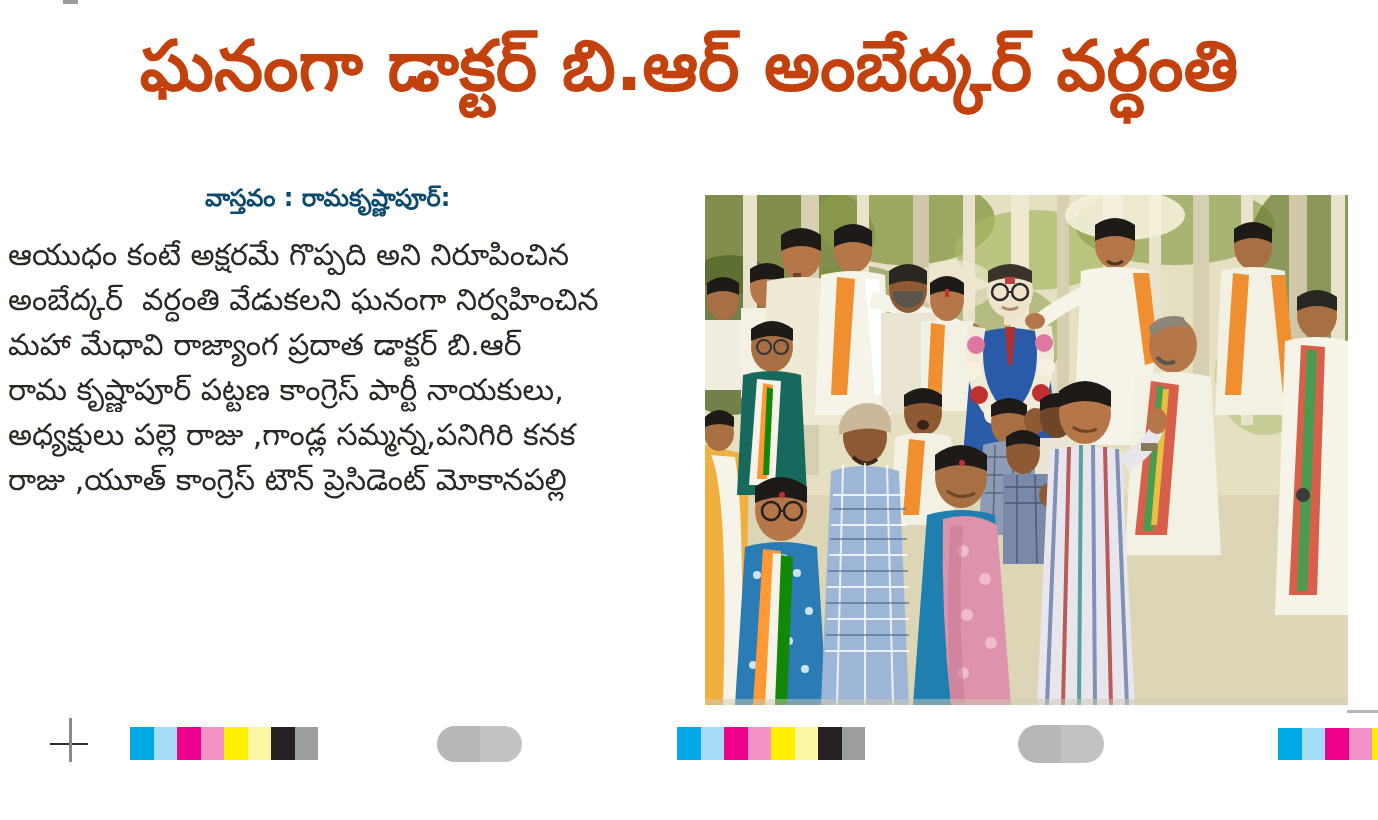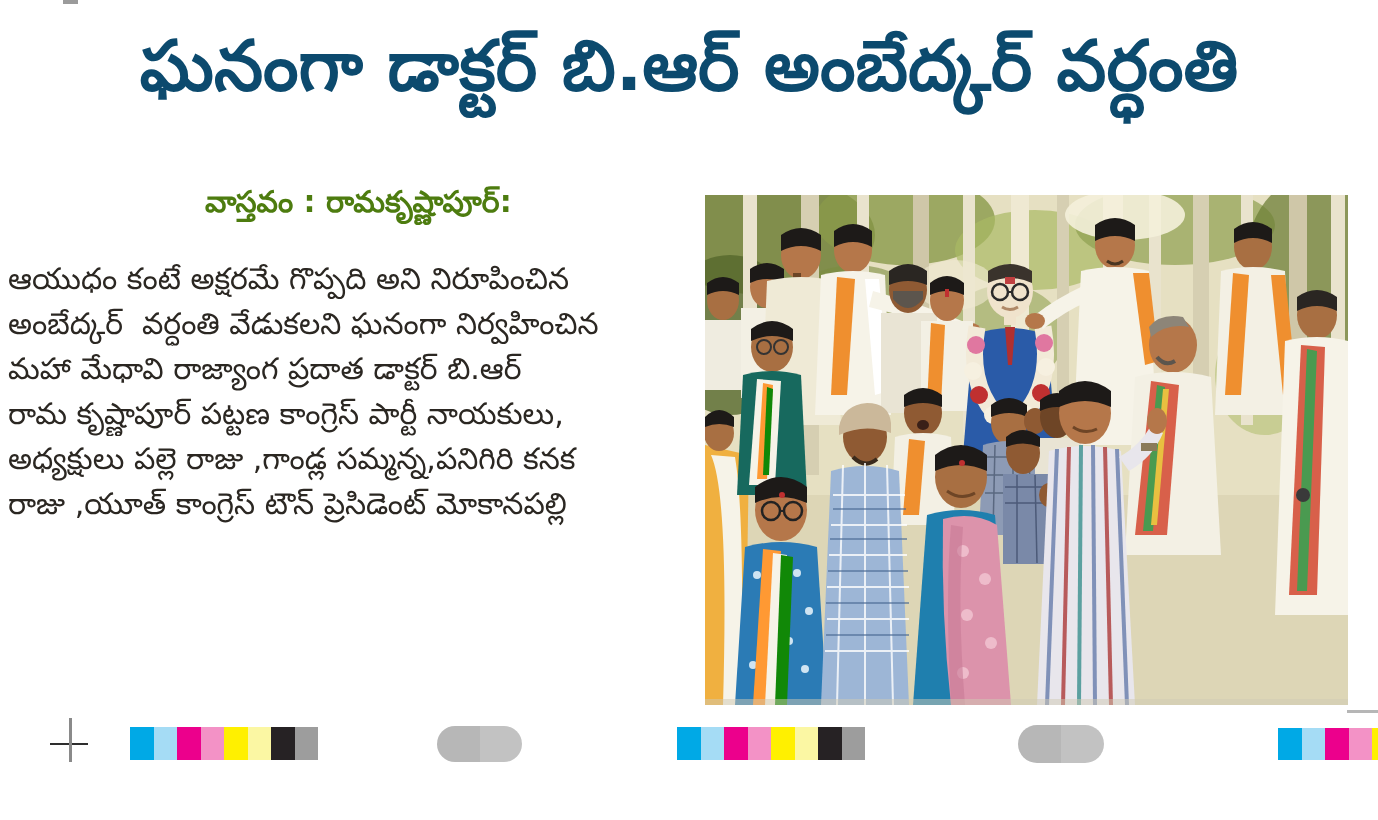--- a/index.html
+++ b/index.html
@@ -5,33 +5,33 @@
   html,body{margin:0;padding:0;}
   body{
     width:1378px;height:820px;position:relative;overflow:hidden;
     background:#ffffff;
     font-family:"DejaVu Sans", sans-serif;
   }
   .abs{position:absolute;}
   
   #headline{
     left:0;right:0;top:16px;text-align:center;
-    font-size:70px;font-weight:bold;color:#0c4a6e;
+    font-size:70px;font-weight:bold;color:#c2410c;
     letter-spacing:0px;line-height:1.45;
     white-space:nowrap;
   }
   
   #dateline{
     left:205px;top:184px;
-    font-size:30px;font-weight:bold;color:#4d7c0f;
+    font-size:24px;font-weight:bold;color:#0c4a6e;
     white-space:pre;
   }
   
   #body-copy{
-    left:8px;top:256px;width:695px;
+    left:8px;top:232px;width:695px;
     font-size:30px;line-height:45px;color:#2b2722;
   }
   #body-copy .bline{white-space:pre;height:45px;overflow:hidden;}
   
   #photo{left:705px;top:195px;width:643px;height:510px;display:block;}
   
   .reg-cross{left:50px;top:718px;width:44px;height:50px;}
   .reg-cross .h{position:absolute;left:0;top:25px;width:38px;height:2px;background:#2e2e2e;}
   .reg-cross .v{position:absolute;left:19px;top:0;width:3px;height:44px;background:#8a8a8a;}
   .colorbar{display:flex;overflow:hidden;}

